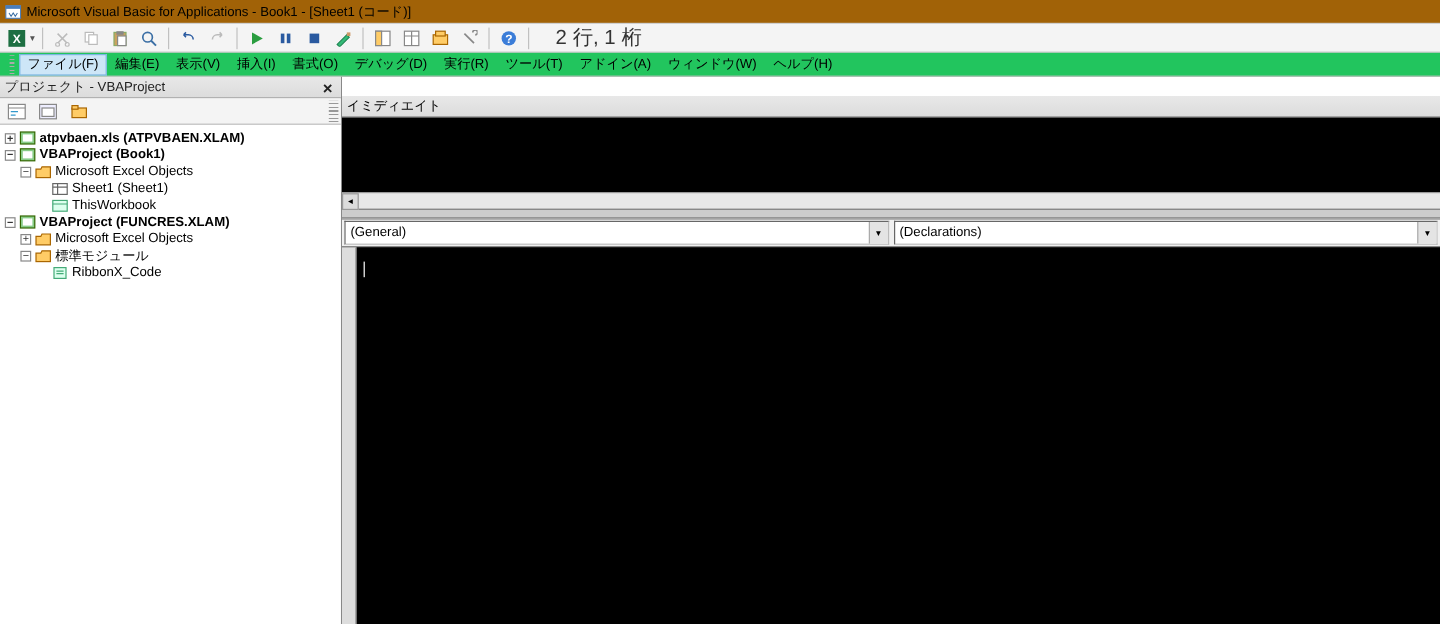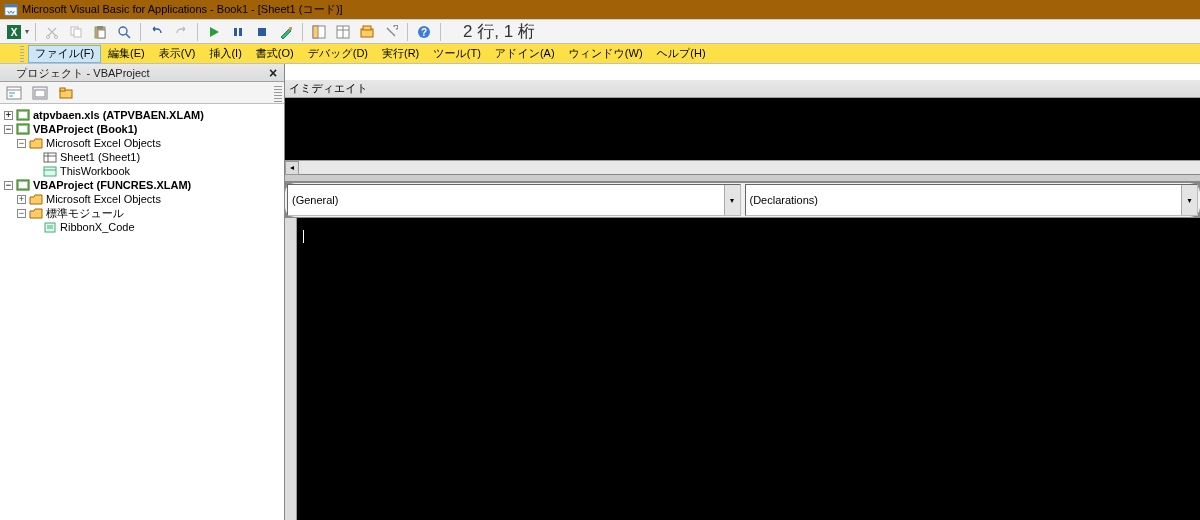--- a/index.html
+++ b/index.html
@@ -12,47 +12,47 @@
   .titlebar .title-text { font-size:11px; }
 
   
   .toolbar { height:24px; background:#f4f4f4; border-bottom:1px solid #c0c0c0; display:flex; align-items:center; padding:0 4px; gap:4px; }
   .btn { width:20px; height:20px; display:flex; align-items:center; justify-content:center; border:1px solid transparent; }
   .sep { width:1px; height:18px; background:#c0c0c0; margin:0 2px; }
   .status-text { font-size:17px; color:#333; margin-left:16px; }
   .dropdown-arrow { font-size:8px; color:#555; margin-left:-3px; }
 
   
-  .menubar { height:20px; background:#fde047; border-bottom:1px solid #c0c0c0; display:flex; align-items:center; padding:0 20px; }
+  .menubar { height:20px; background:#22c55e; border-bottom:1px solid #c0c0c0; display:flex; align-items:center; padding:0 8px; }
   .menu-item { height:18px; padding:1px 6px; font-size:11px; display:flex; align-items:center; border:1px solid transparent; }
   .menu-item.active { background:#cde6f7; border:1px solid #7ab5e0; }
 
   
   .main { display:flex; height:calc(520px - 20px - 24px - 20px); }
   .left { width:285px; display:flex; flex-direction:column; border-right:1px solid #888; }
   .right { flex:1; display:flex; flex-direction:column; background:#888;margin-top:16px; }
 
   
-  .pane-header { height:18px; background:linear-gradient(#e8e8e8,#dcdcdc); border-bottom:1px solid #a0a0a0; display:flex; align-items:flex-end; padding:0 16px; font-size:11px; color:#222; position:relative;}
+  .pane-header { height:18px; background:linear-gradient(#e8e8e8,#dcdcdc); border-bottom:1px solid #a0a0a0; display:flex; align-items:center; padding:0 4px; font-size:11px; color:#222; position:relative;}
   .pane-header .close-x { position:absolute; right:2px; top:0; width:18px; height:18px; display:flex; align-items:center; justify-content:center; font-size:14px; font-weight:bold; }
   .proj-toolbar { height:22px; background:#f4f4f4; border-bottom:1px solid #bfbfbf; display:flex; align-items:center; padding:0 4px; gap:6px; position:relative;}
   .proj-toolbar .drag { position:absolute; right:2px; top:2px; width:8px; height:18px; background:repeating-linear-gradient(0deg,#999,#999 1px,transparent 1px,transparent 3px); }
   .tree { flex:1; overflow:auto; background:#fff; padding:4px 4px; }
   .tree-row { height:14px; display:flex; align-items:center; gap:3px; font-size:11px; white-space:nowrap; }
   .expander { width:9px; height:9px; border:1px solid #888; font-size:9px; line-height:7px; text-align:center; color:#333; background:#fff; }
   .tree-row.bold { font-weight:bold; }
   .ind1 { margin-left:13px; } .ind3 { margin-left:39px; }
 
   
   .immed-header { height:18px; background:linear-gradient(#e8e8e8,#dcdcdc); border-bottom:1px solid #a0a0a0; font-size:11px; padding:0 4px; display:flex; align-items:center; }
   .immed-body { height:76px; background:#000; position:relative; }
   .immed-scroll { position:absolute; bottom:0; left:0; right:0; height:14px; background:#e8e8e8; border-top:1px solid #999; display:flex; align-items:center;}
   .scroll-btn { width:14px; height:14px; background:#dcdcdc; border:1px solid #999; display:flex; align-items:center; justify-content:center; font-size:8px;}
 
-  .code-combo-row { height:36px; background:#f0f0f0; display:flex; border-top:1px solid #888; border-bottom:1px solid #888;border-radius:10px;}
+  .code-combo-row { height:24px; background:#f0f0f0; display:flex; border-top:1px solid #888; border-bottom:1px solid #888;}
   .combo { flex:1; display:flex; align-items:center; background:#fff; border:1px inset #bbb; margin:1px 2px; padding:0 4px; font-size:11px; position:relative;}
   .combo .combo-arrow { position:absolute; right:0; top:0; width:16px; height:100%; background:#e4e4e4; border-left:1px solid #aaa; display:flex; align-items:center; justify-content:center; font-size:8px;}
   .code-area { flex:1; background:#000; position:relative; }
   .gutter { position:absolute; top:0; left:0; width:12px; height:100%; background:#ddd; border-right:1px solid #999; }
   .cursor { position:absolute; top:12px; left:18px; width:1px; height:13px; background:#fff; }
 
   
   svg { display:block; }
 </style>
 </head>

